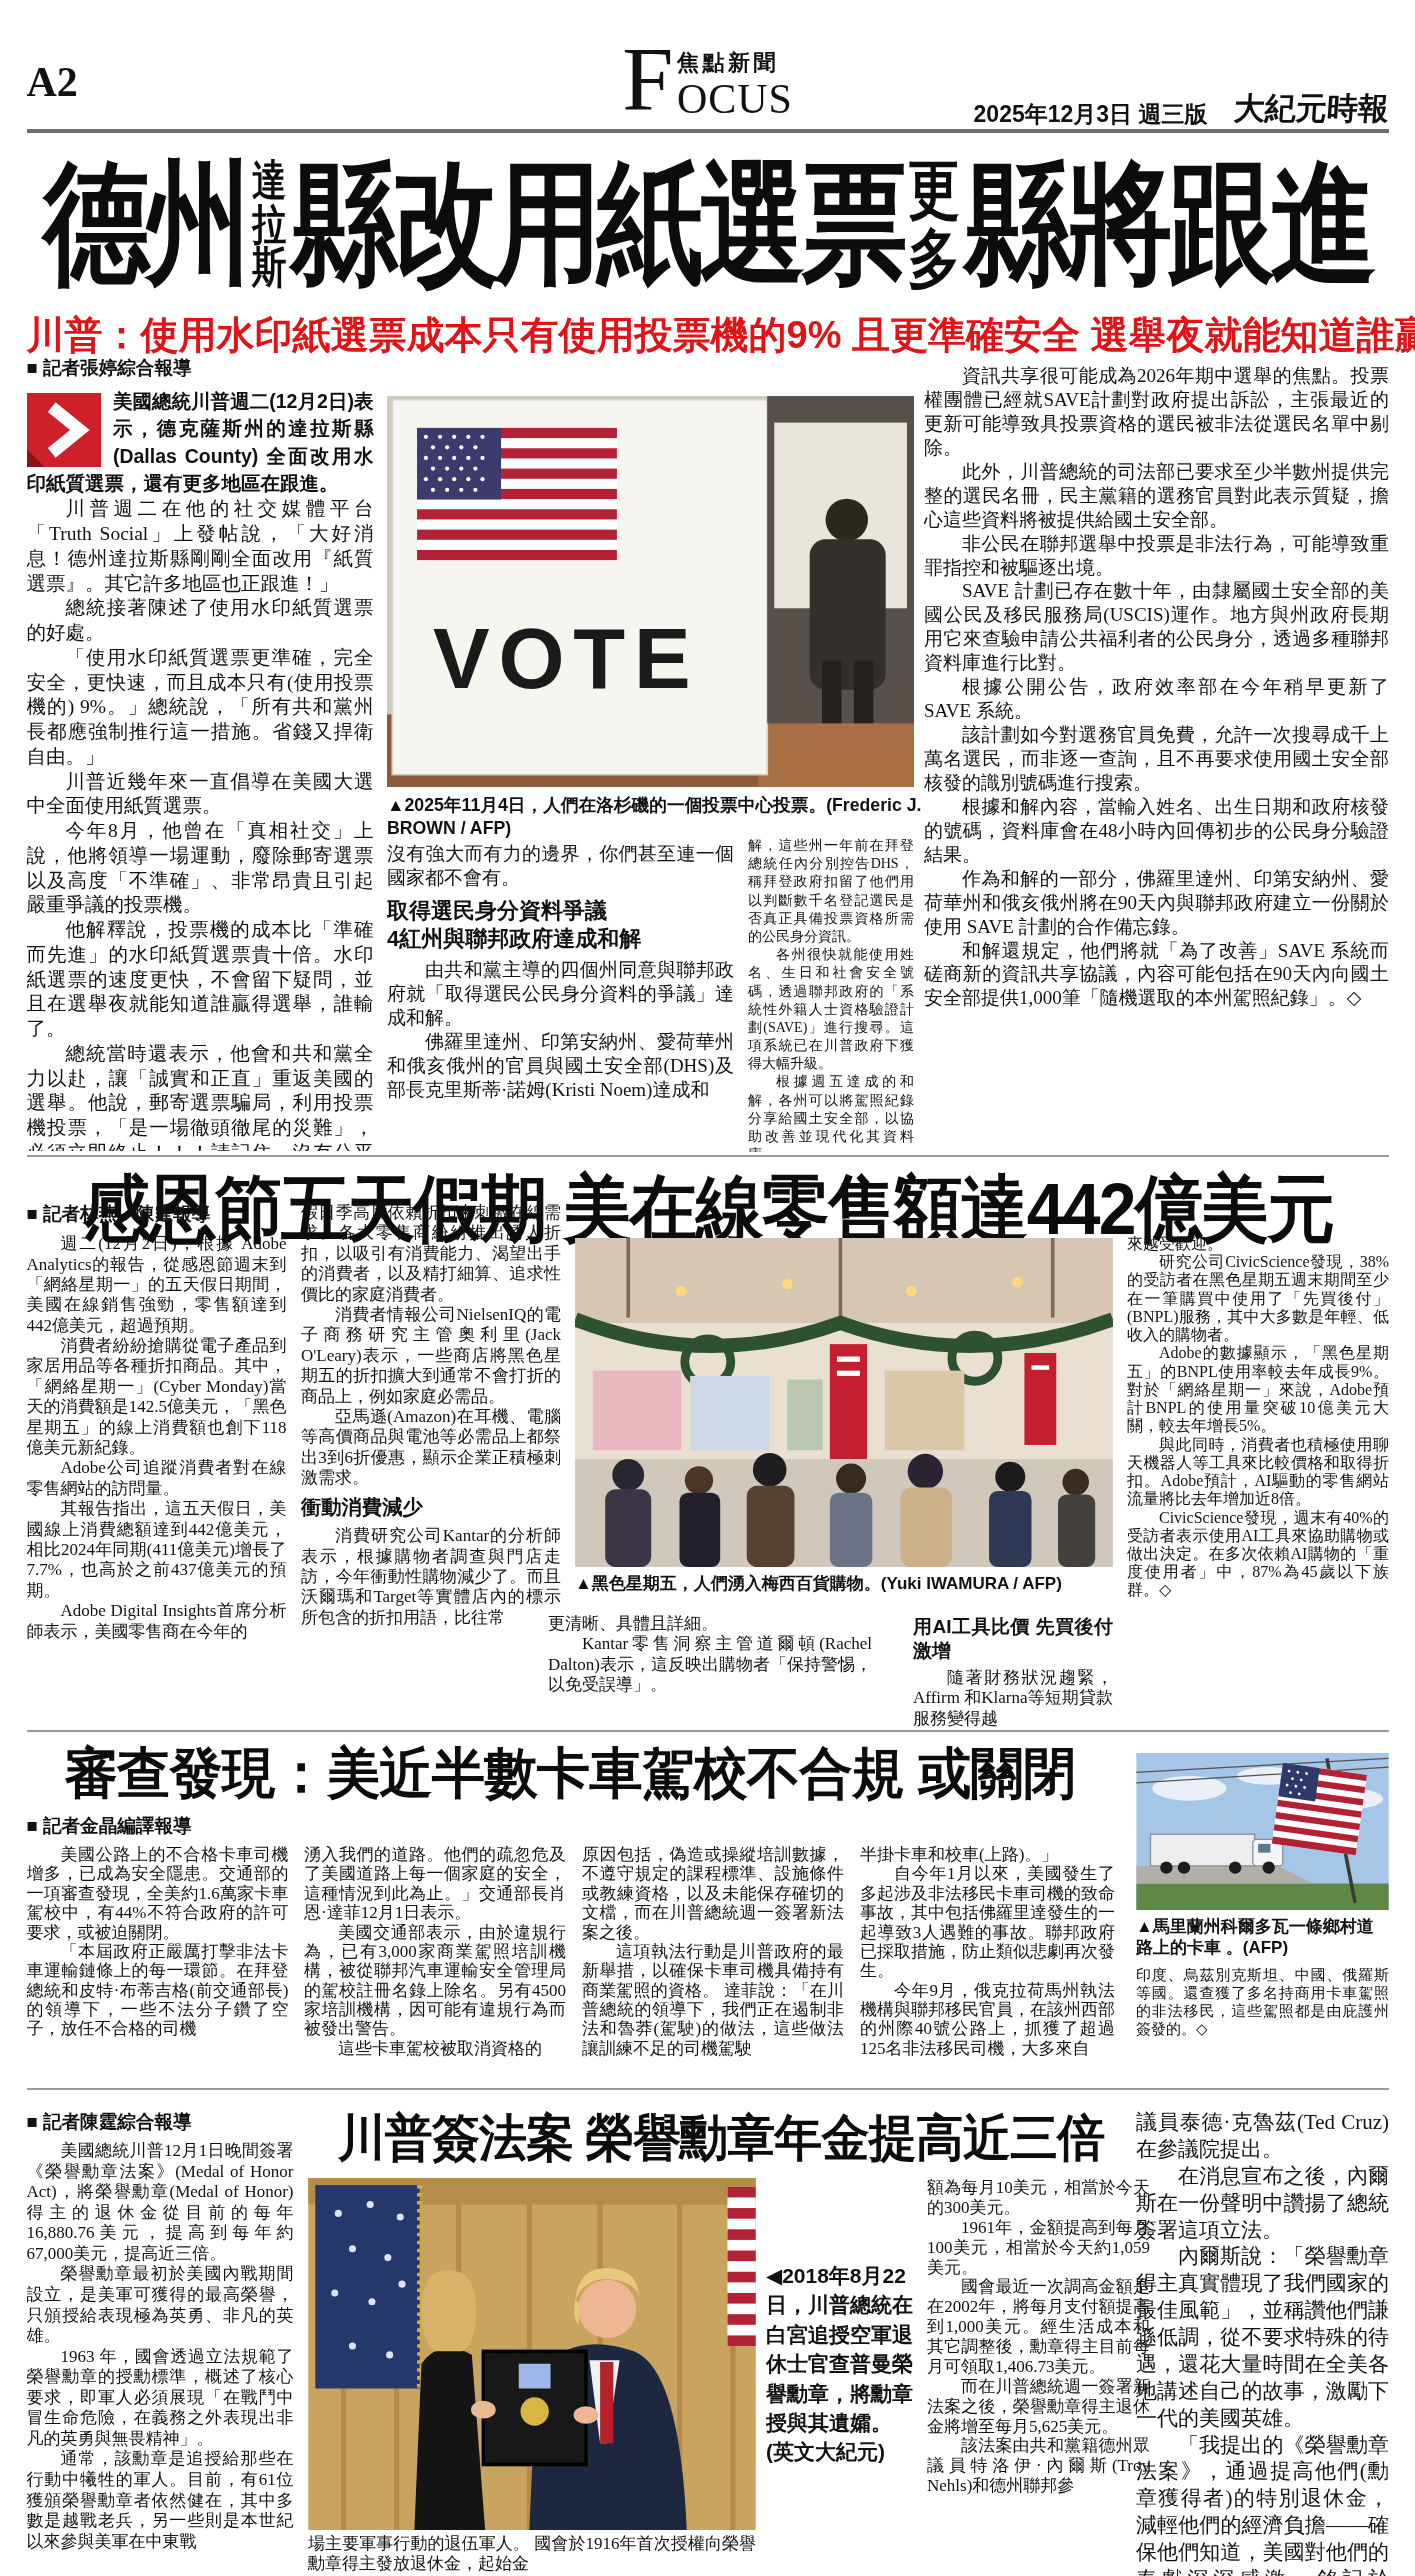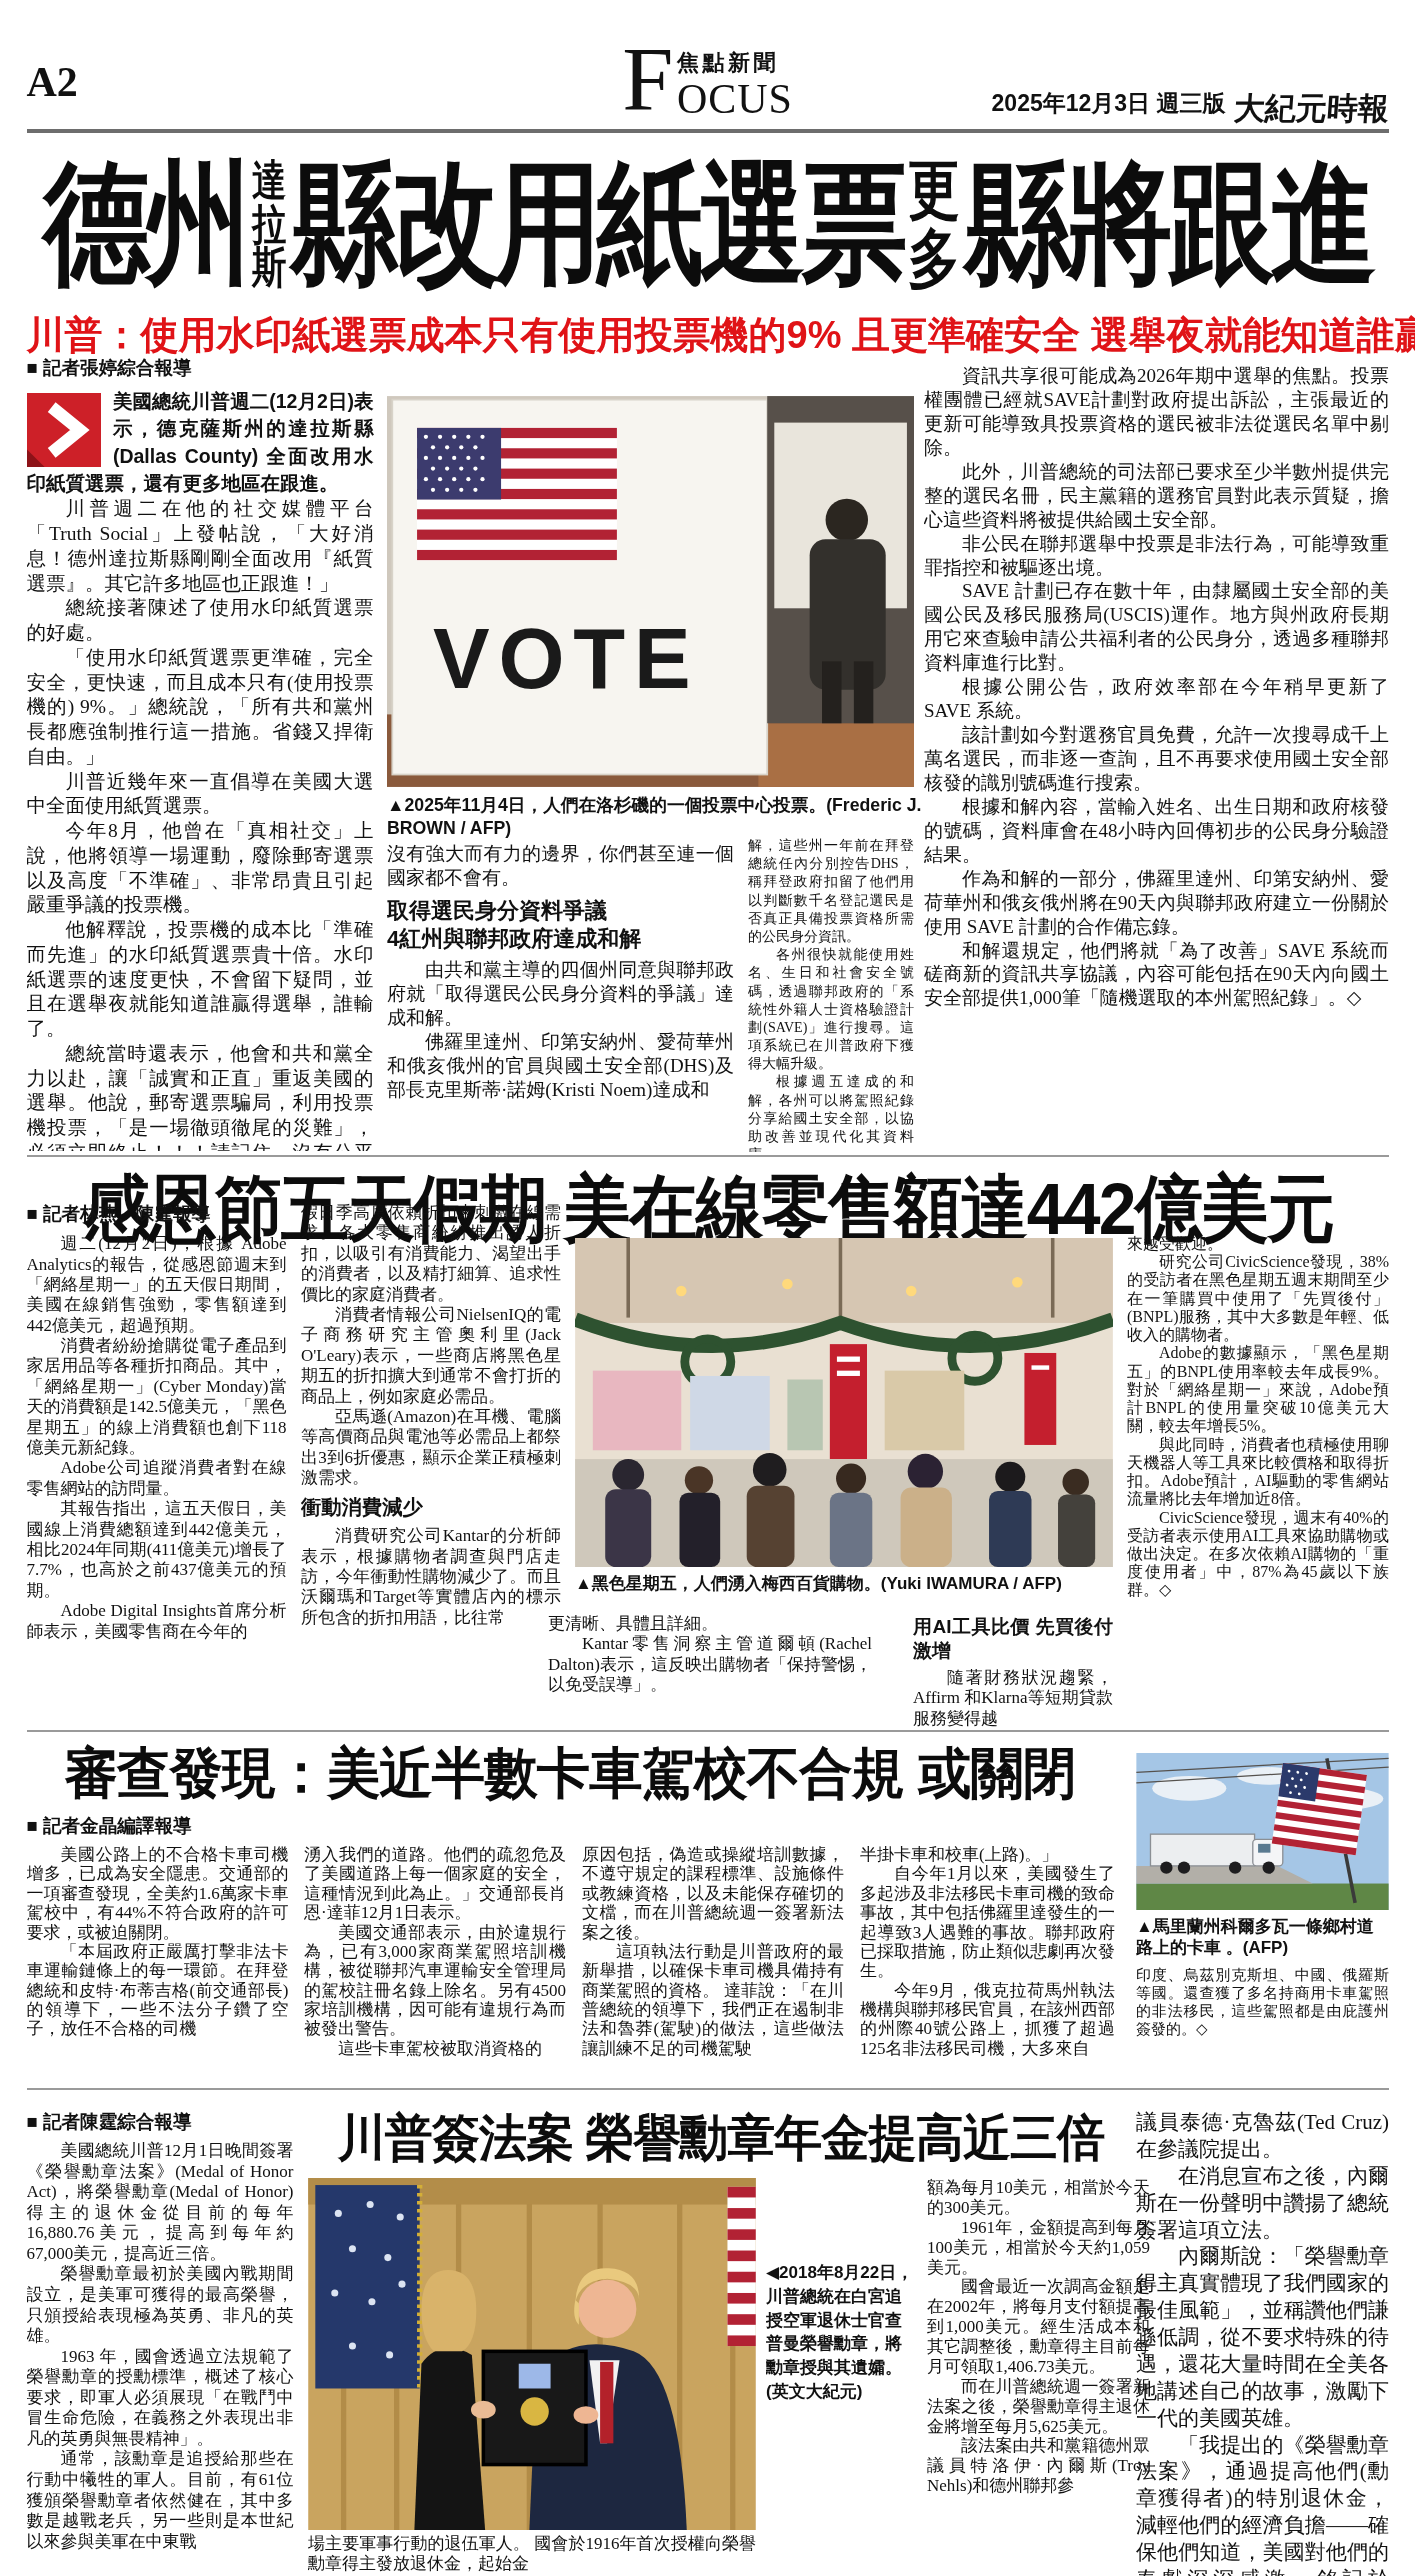--- a/index.html
+++ b/index.html
@@ -6,21 +6,21 @@
   .page{position:relative;width:1415px;height:2576px;background:#fff;margin:0 auto;overflow:hidden;
         font-family:"Liberation Serif","DejaVu Serif",serif;color:#111;}
   .abs{position:absolute;}
   
   .pageno{left:26.5px;top:58px;font-size:42px;font-weight:bold;font-family:"Liberation Serif",serif;}
   .logo{left:0;right:0;top:39px;display:flex;justify-content:center;align-items:flex-start;}
   .logoF{font-size:92px;line-height:.88;font-family:"Liberation Serif",serif;}
   .logo-right{display:flex;flex-direction:column;margin-left:3.5px;margin-top:8.8px;}
   .logo-zh{font-family:"Liberation Sans","DejaVu Sans",sans-serif;font-weight:bold;font-size:22px;letter-spacing:3.5px;}
   .logo-rest{font-family:"Liberation Serif",serif;font-size:42px;line-height:1.02;letter-spacing:0.9px;}
-  .dateline{right:26.5px;top:88px;display:flex;align-items:flex-start;gap:8px;}
+  .dateline{right:26.5px;top:88px;display:flex;align-items:flex-end;gap:26px;}
   .date-txt{font-family:"Liberation Sans","DejaVu Sans",sans-serif;font-weight:bold;font-size:23px;}
   .masthead{font-size:31px;font-weight:900;font-family:"Liberation Serif",serif;transform:skewX(-4deg);}
   .toprule{left:26.5px;top:129px;width:1362px;height:3.5px;background:#6d6d6d;}
   .rule2{height:1.8px;background:#9a9a9a;left:26.5px;width:1362px;}
   
   .h-sans{font-family:"Liberation Sans","DejaVu Sans",sans-serif;font-weight:900;color:#0c0c0c;}
   .a1-head{left:26.5px;top:138px;width:1362px;height:173px;display:flex;justify-content:center;align-items:center;
            transform:scaleX(.80);transform-origin:center;white-space:nowrap;}
   .a1-head .big{font-size:133px;line-height:1;font-weight:900;font-family:"Liberation Serif",serif;letter-spacing:-5.3px;}
   .vstack{display:flex;flex-direction:column;justify-content:center;margin:0 5.3px;}
@@ -71,21 +71,21 @@
   .a3c3{left:582px;width:262px;}
   .a3c4{left:860px;width:255px;}
   .a3ph{left:1136px;top:1753px;width:253px;height:157px;}
   .a3cap{left:1136px;top:1916px;width:253px;font-size:17px;height:46px;line-height:1.25;}
   .a3tail{left:1136px;top:1966px;width:253px;height:106px;font-size:15px;line-height:1.2;}
   
   .a4by{left:26.5px;top:2111px;width:265px;}
   .a4c1{left:26.5px;top:2141px;width:267px;height:435px;font-size:17px;line-height:1.21;}
   .a4ph{left:308px;top:2178px;width:448px;height:352px;}
   .a4un{left:308px;top:2534px;width:448px;height:42px;font-size:17px;line-height:1.18;}
-  .a4cap{left:766px;top:2261px;width:152px;height:280px;font-size:17px;}
+  .a4cap{left:766px;top:2261px;width:152px;height:280px;font-size:21px;}
   .a4c4{left:927px;top:2178px;width:223px;height:398px;font-size:17px;line-height:1.17;}
   .a4c5{left:1136px;top:2109px;width:253px;height:467px;font-size:21px;line-height:1.28;}
   img,svg{display:block;}
 </style>
 </head>
 <body>
 
 <div class="page">
 
   <div class="abs pageno">A2</div>

